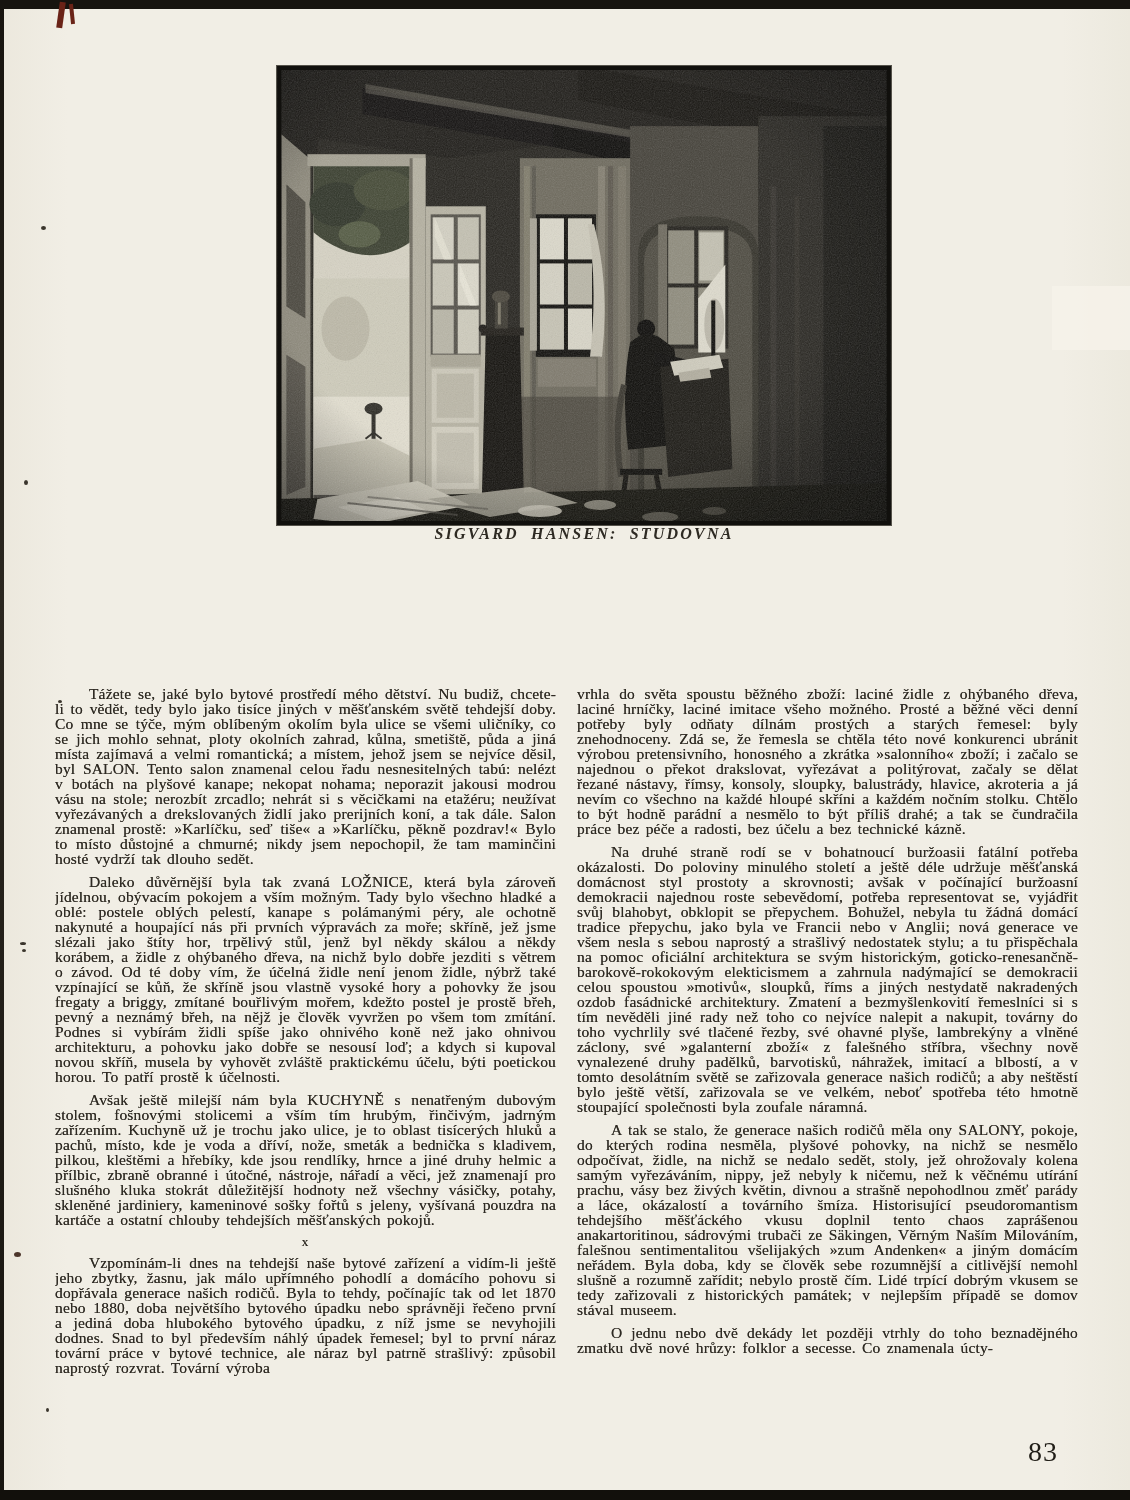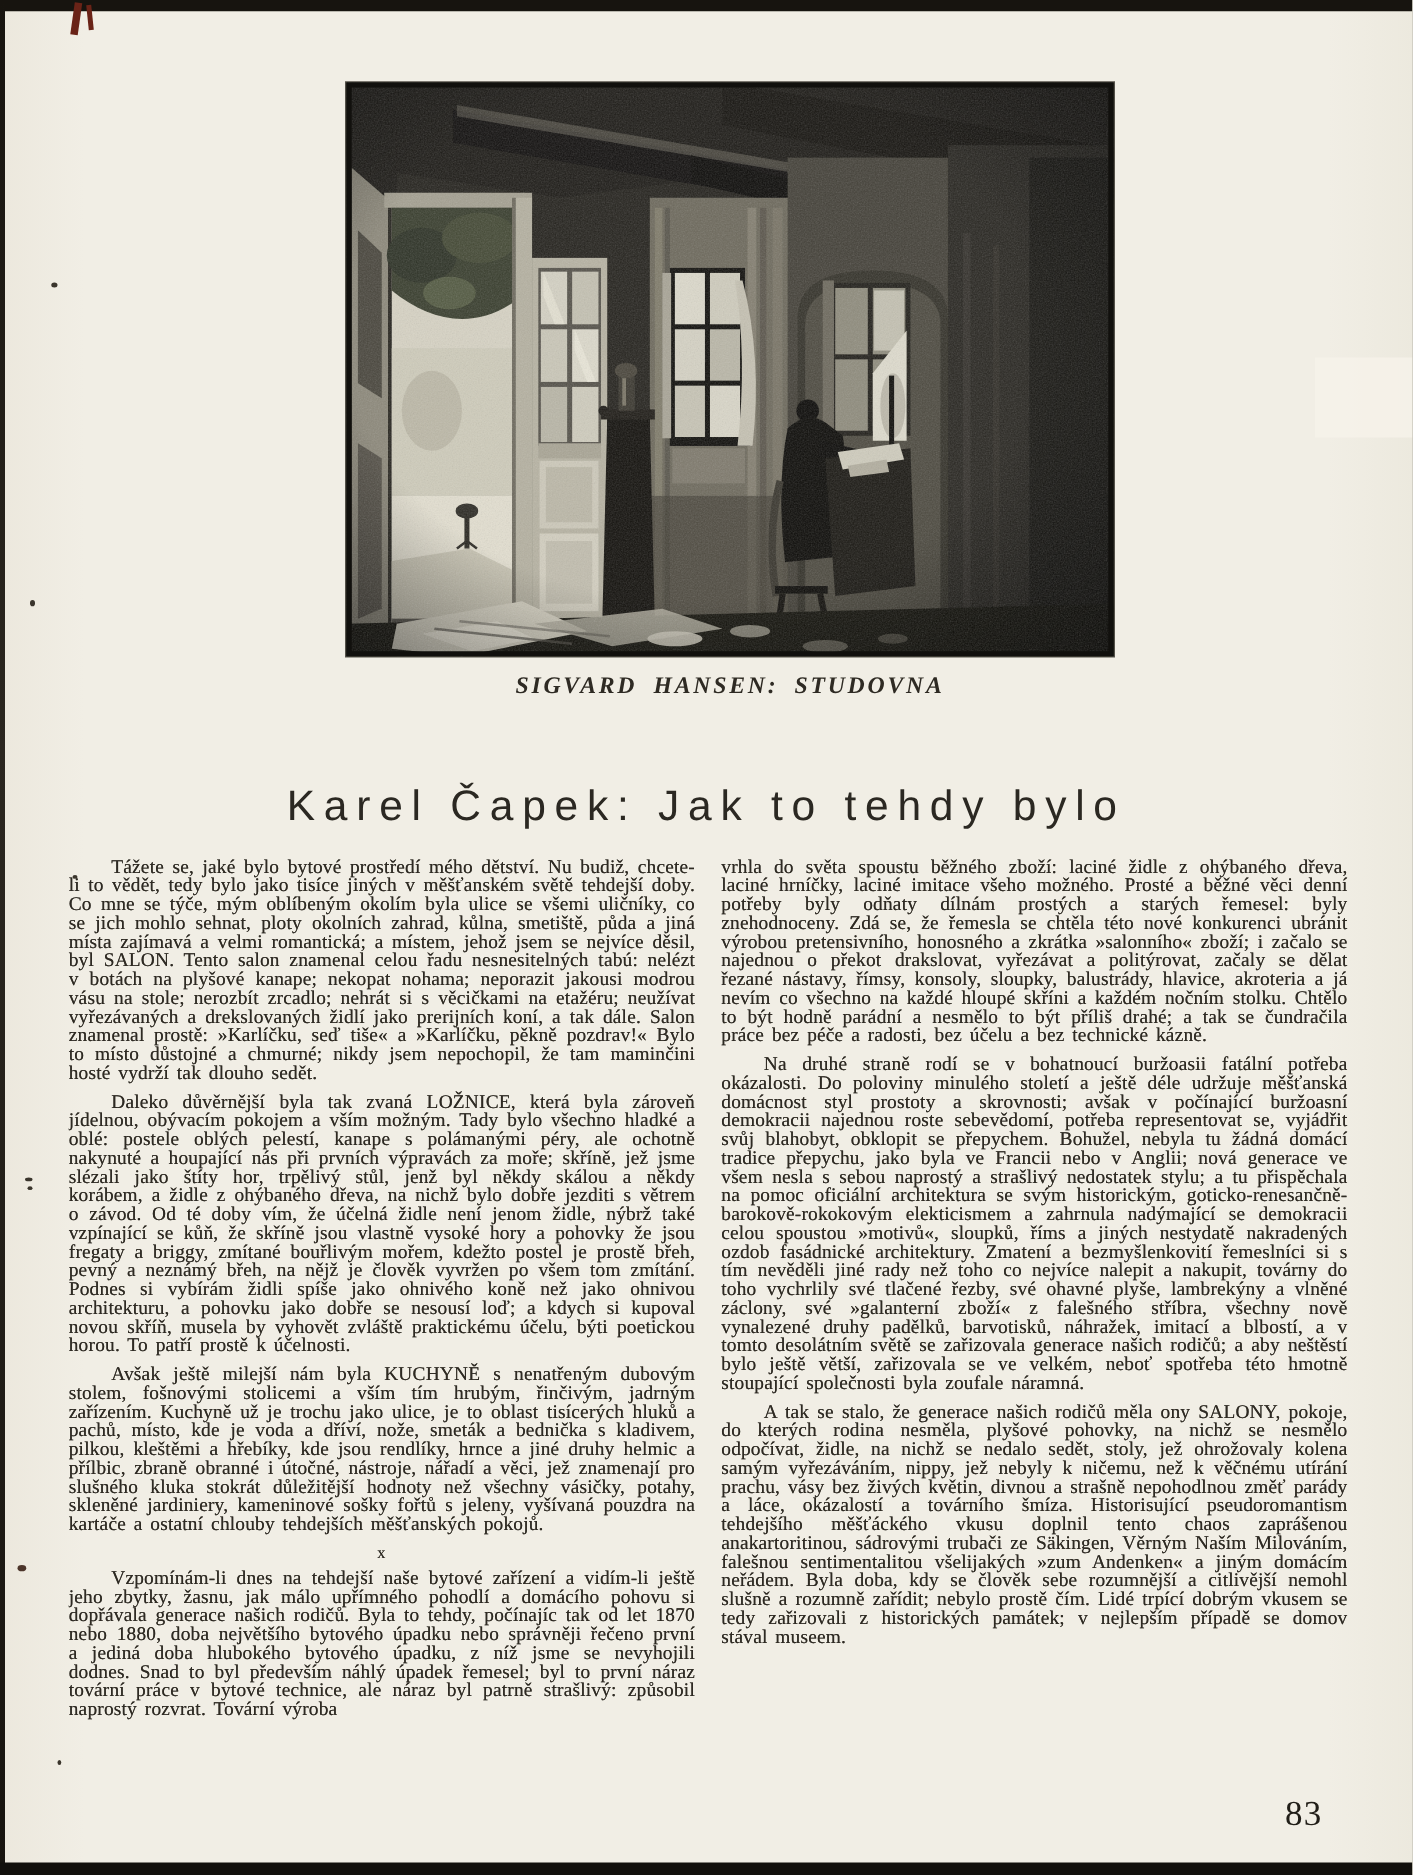--- a/index.html
+++ b/index.html
@@ -22,23 +22,23 @@
   .red-mark.m1{left:58px;top:2px;width:6px;height:26px;transform:rotate(8deg);}
   .red-mark.m2{left:70px;top:4px;width:4px;height:20px;transform:rotate(-6deg);}
   .speck{position:absolute;background:#3a352c;border-radius:50%;}
   .ghost{position:absolute;left:1052px;top:286px;width:78px;height:64px;background:#f6f3ea;opacity:.8;}
 
   
   .artwork{position:absolute;left:277px;top:66px;width:614px;margin:0;}
   .photo{width:614px;height:459px;background:#22201b;box-shadow:0 0 0 1px #55524a;}
   .photo svg{display:block;width:614px;height:459px;}
   .caption{
-    margin-top:13px;text-align:center;
+    text-align:center;
     font-style:italic;font-weight:bold;
-    font-size:19px;letter-spacing:2.2px;word-spacing:6px;
+    font-size:16px;letter-spacing:2.2px;word-spacing:6px;
     color:#2e2a23;
   }
 
   
   .title{
     position:absolute;left:0;top:626px;width:1130px;margin:0;
     text-align:center;
     font-family:"Liberation Sans", sans-serif;
     font-weight:400;font-size:34px;letter-spacing:7px;
     color:#2b2822;
@@ -224,32 +224,32 @@
         <ellipse cx="436" cy="444" rx="12" ry="4" fill="#6e6a5e" opacity="0.6"></ellipse>
 
         <rect width="612" height="458" fill="url(#vig)"></rect>
         <rect width="612" height="458" filter="url(#grain)" opacity="0.5" fill="#000"></rect>
         <rect x="2" y="2" width="608" height="454" fill="none" stroke="#11100d" stroke-width="4"></rect>
       </svg>
     </div>
     <figcaption class="caption">SIGVARD HANSEN: STUDOVNA</figcaption>
   </figure>
 
-  <h1 class="title">Karel Čapek: Jak to tehdy bylo</h1>
 
   <div class="columns">
     <div class="col">
       <p class="indent">Tážete se, jaké bylo bytové prostředí mého dětství. Nu budiž, chcete-li to vědět, tedy bylo jako tisíce jiných v měšťanském světě tehdejší doby. Co mne se týče, mým oblíbeným okolím byla ulice se všemi uličníky, co se jich mohlo sehnat, ploty okolních zahrad, kůlna, smetiště, půda a jiná místa zajímavá a velmi romantická; a místem, jehož jsem se nejvíce děsil, byl SALON. Tento salon znamenal celou řadu nesnesitelných tabú: nelézt v botách na plyšové kanape; nekopat nohama; neporazit jakousi modrou vásu na stole; nerozbít zrcadlo; nehrát si s věcičkami na etažéru; neužívat vyřezávaných a drekslovaných židlí jako prerijních koní, a tak dále. Salon znamenal prostě: »Karlíčku, seď tiše« a »Karlíčku, pěkně pozdrav!« Bylo to místo důstojné a chmurné; nikdy jsem nepochopil, že tam maminčini hosté vydrží tak dlouho sedět.</p>
       <p class="indent">Daleko důvěrnější byla tak zvaná LOŽNICE, která byla zároveň jídelnou, obývacím pokojem a vším možným. Tady bylo všechno hladké a oblé: postele oblých pelestí, kanape s polámanými péry, ale ochotně nakynuté a houpající nás při prvních výpravách za moře; skříně, jež jsme slézali jako štíty hor, trpělivý stůl, jenž byl někdy skálou a někdy korábem, a židle z ohýbaného dřeva, na nichž bylo dobře jezditi s větrem o závod. Od té doby vím, že účelná židle není jenom židle, nýbrž také vzpínající se kůň, že skříně jsou vlastně vysoké hory a pohovky že jsou fregaty a briggy, zmítané bouřlivým mořem, kdežto postel je prostě břeh, pevný a neznámý břeh, na nějž je člověk vyvržen po všem tom zmítání. Podnes si vybírám židli spíše jako ohnivého koně než jako ohnivou architekturu, a pohovku jako dobře se nesousí loď; a kdych si kupoval novou skříň, musela by vyhovět zvláště praktickému účelu, býti poetickou horou. To patří prostě k účelnosti.</p>
       <p class="indent">Avšak ještě milejší nám byla KUCHYNĚ s nenatřeným dubovým stolem, fošnovými stolicemi a vším tím hrubým, řinčivým, jadrným zařízením. Kuchyně už je trochu jako ulice, je to oblast tisícerých hluků a pachů, místo, kde je voda a dříví, nože, smeták a bednička s kladivem, pilkou, kleštěmi a hřebíky, kde jsou rendlíky, hrnce a jiné druhy helmic a přílbic, zbraně obranné i útočné, nástroje, nářadí a věci, jež znamenají pro slušného kluka stokrát důležitější hodnoty než všechny vásičky, potahy, skleněné jardiniery, kameninové sošky fořtů s jeleny, vyšívaná pouzdra na kartáče a ostatní chlouby tehdejších měšťanských pokojů.</p>
       <div class="separator">x</div>
       <p class="indent">Vzpomínám-li dnes na tehdejší naše bytové zařízení a vidím-li ještě jeho zbytky, žasnu, jak málo upřímného pohodlí a domácího pohovu si dopřávala generace našich rodičů. Byla to tehdy, počínajíc tak od let 1870 nebo 1880, doba největšího bytového úpadku nebo správněji řečeno první a jediná doba hlubokého bytového úpadku, z níž jsme se nevyhojili dodnes. Snad to byl především náhlý úpadek řemesel; byl to první náraz tovární práce v bytové technice, ale náraz byl patrně strašlivý: způsobil naprostý rozvrat. Tovární výroba</p>
     </div>
     <div class="col">
       <p>vrhla do světa spoustu běžného zboží: laciné židle z ohýbaného dřeva, laciné hrníčky, laciné imitace všeho možného. Prosté a běžné věci denní potřeby byly odňaty dílnám prostých a starých řemesel: byly znehodnoceny. Zdá se, že řemesla se chtěla této nové konkurenci ubránit výrobou pretensivního, honosného a zkrátka »salonního« zboží; i začalo se najednou o překot drakslovat, vyřezávat a politýrovat, začaly se dělat řezané nástavy, římsy, konsoly, sloupky, balustrády, hlavice, akroteria a já nevím co všechno na každé hloupé skříni a každém nočním stolku. Chtělo to být hodně parádní a nesmělo to být příliš drahé; a tak se čundračila práce bez péče a radosti, bez účelu a bez technické kázně.</p>
       <p class="indent">Na druhé straně rodí se v bohatnoucí buržoasii fatální potřeba okázalosti. Do poloviny minulého století a ještě déle udržuje měšťanská domácnost styl prostoty a skrovnosti; avšak v počínající buržoasní demokracii najednou roste sebevědomí, potřeba representovat se, vyjádřit svůj blahobyt, obklopit se přepychem. Bohužel, nebyla tu žádná domácí tradice přepychu, jako byla ve Francii nebo v Anglii; nová generace ve všem nesla s sebou naprostý a strašlivý nedostatek stylu; a tu přispěchala na pomoc oficiální architektura se svým historickým, goticko-renesančně-barokově-rokokovým elekticismem a zahrnula nadýmající se demokracii celou spoustou »motivů«, sloupků, říms a jiných nestydatě nakradených ozdob fasádnické architektury. Zmatení a bezmyšlenkovití řemeslníci si s tím nevěděli jiné rady než toho co nejvíce nalepit a nakupit, továrny do toho vychrlily své tlačené řezby, své ohavné plyše, lambrekýny a vlněné záclony, své »galanterní zboží« z falešného stříbra, všechny nově vynalezené druhy padělků, barvotisků, náhražek, imitací a blbostí, a v tomto desolátním světě se zařizovala generace našich rodičů; a aby neštěstí bylo ještě větší, zařizovala se ve velkém, neboť spotřeba této hmotně stoupající společnosti byla zoufale náramná.</p>
       <p class="indent">A tak se stalo, že generace našich rodičů měla ony SALONY, pokoje, do kterých rodina nesměla, plyšové pohovky, na nichž se nesmělo odpočívat, židle, na nichž se nedalo sedět, stoly, jež ohrožovaly kolena samým vyřezáváním, nippy, jež nebyly k ničemu, než k věčnému utírání prachu, vásy bez živých květin, divnou a strašně nepohodlnou změť parády a láce, okázalostí a továrního šmíza. Historisující pseudoromantism tehdejšího měšťáckého vkusu doplnil tento chaos zaprášenou anakartoritinou, sádrovými trubači ze Säkingen, Věrným Naším Milováním, falešnou sentimentalitou všelijakých »zum Andenken« a jiným domácím neřádem. Byla doba, kdy se člověk sebe rozumnější a citlivější nemohl slušně a rozumně zařídit; nebylo prostě čím. Lidé trpící dobrým vkusem se tedy zařizovali z historických památek; v nejlepším případě se domov stával museem.</p>
+      <p class="indent">O jednu nebo dvě dekády let později vtrhly do toho beznadějného zmatku dvě nové hrůzy: folklor a secesse. Co znamenala úcty-</p>
     </div>
   </div>
 
   <div class="page-number">83</div>
 
 </div>
 
 </body></html>

